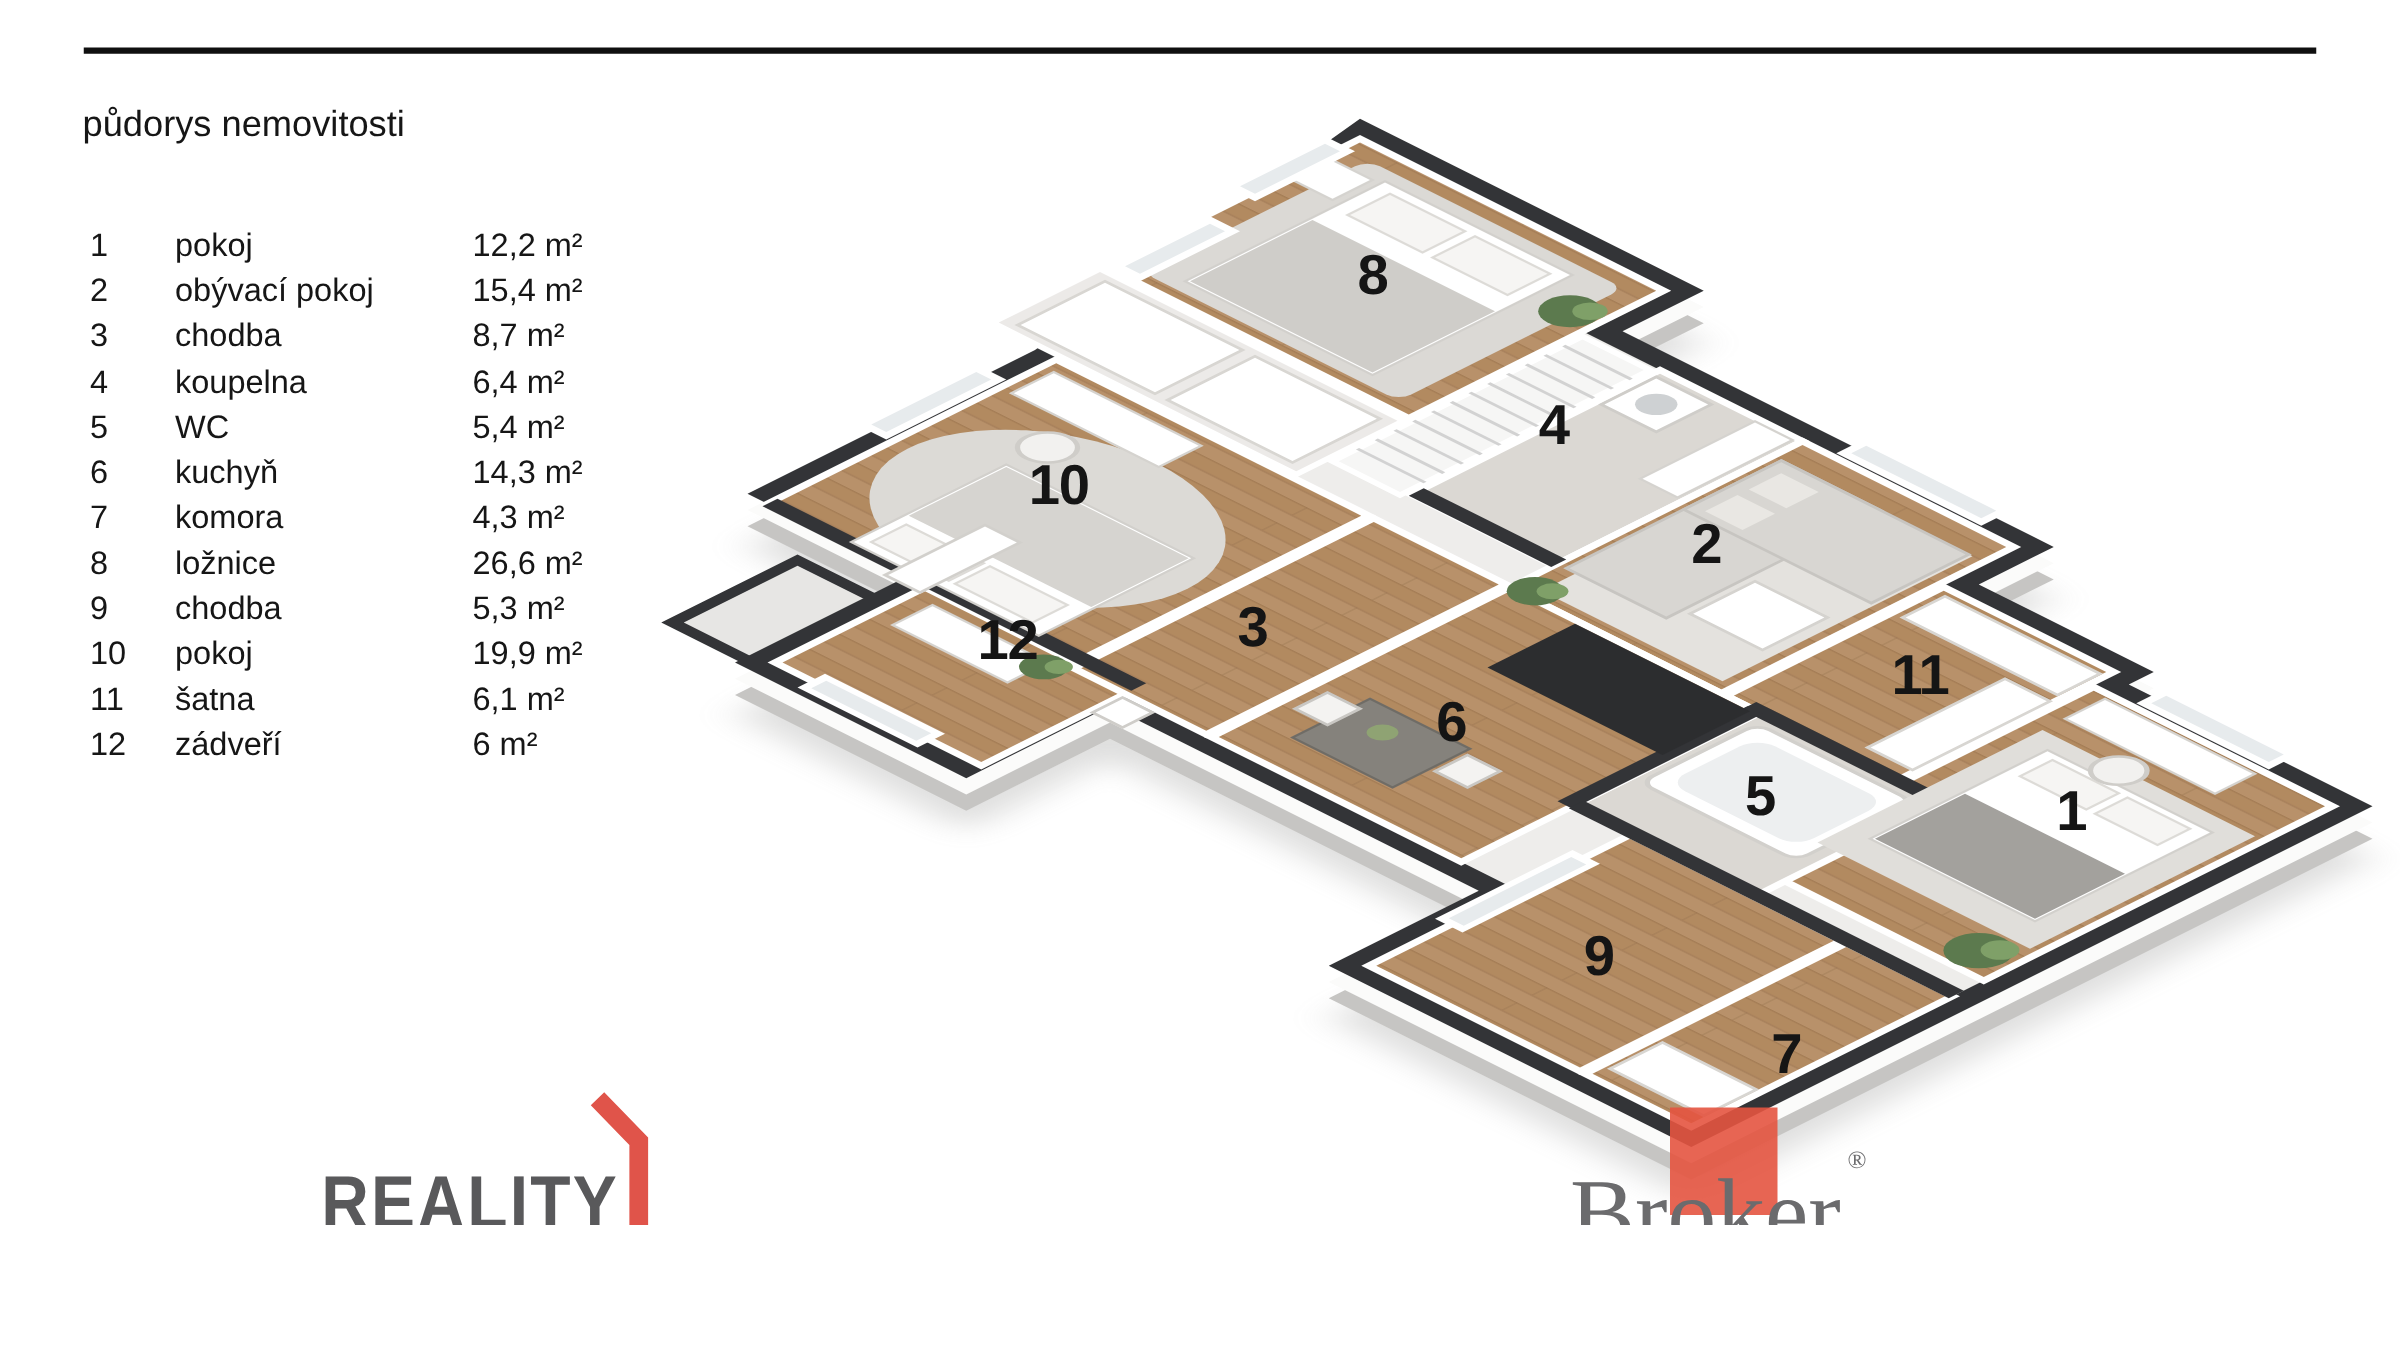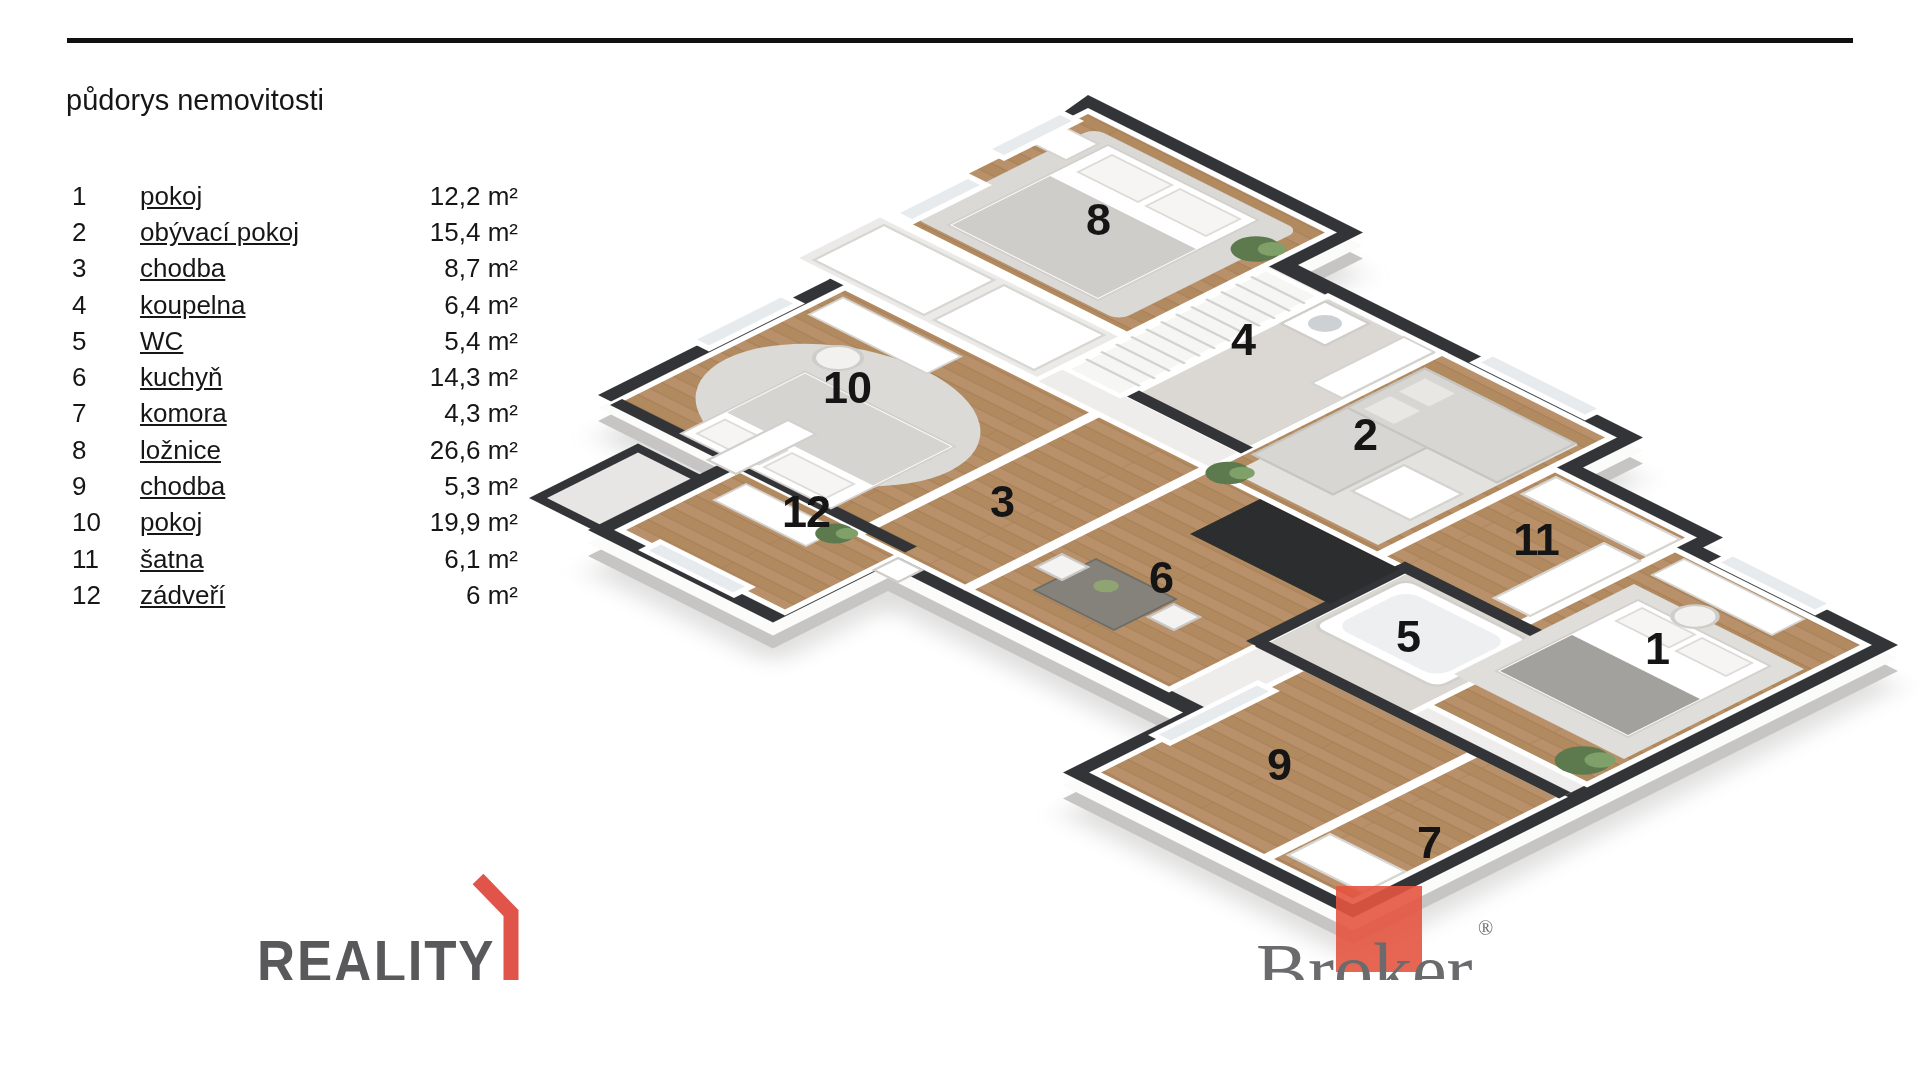--- a/index.html
+++ b/index.html
@@ -5,22 +5,22 @@
   html,body{margin:0;padding:0;background:#ffffff;}
   #page{position:relative;width:1920px;height:980px;background:#ffffff;overflow:hidden;
         font-family:"Liberation Sans",sans-serif;color:var(--text,#1b1b1b);}
   .rule{position:absolute;left:67px;width:1786px;background:#101010;}
   #rule-top{top:38px;height:5px;}
   #rule-bottom{top:1040px;height:4px;z-index:1;}
   #title{position:absolute;left:66px;top:84px;font-size:29px;letter-spacing:0px;color:#161616;}
   #legend{position:absolute;left:72px;top:178px;width:446px;}
   .lrow{display:flex;align-items:center;height:36.3px;font-size:26px;color:#161616;}
   .lnum{width:68px;flex:none;}
-  .lname{flex:1;text-decoration:underline;}
-  .larea{width:140px;flex:none;text-align:right;}
+  .lname{flex:1;}
+  .larea{width:140px;flex:none;text-align:left;}
   #plan-wrap{position:absolute;left:0;top:0;width:1920px;height:1080px;z-index:1;}
   .pnum{position:absolute;transform:translate(-50%,-50%);font-size:45px;font-weight:700;
         color:#151515;z-index:2;letter-spacing:-1px;}
   
   #disclaimer{position:absolute;left:55px;top:1010px;font-size:19px;color:#1a1a1a;z-index:3;font-style:italic;}
   #brand-left{position:absolute;left:0;top:0;z-index:3;}
   .rl-word{position:absolute;font-weight:700;color:var(--brand-gray,#59595b);line-height:1;
            transform:scaleX(0.88);transform-origin:left top;}
   #rl-line1{left:257px;top:932px;font-size:60px;letter-spacing:2px;}
   #rl-line2{left:257px;top:996px;font-size:62px;letter-spacing:2px;}

